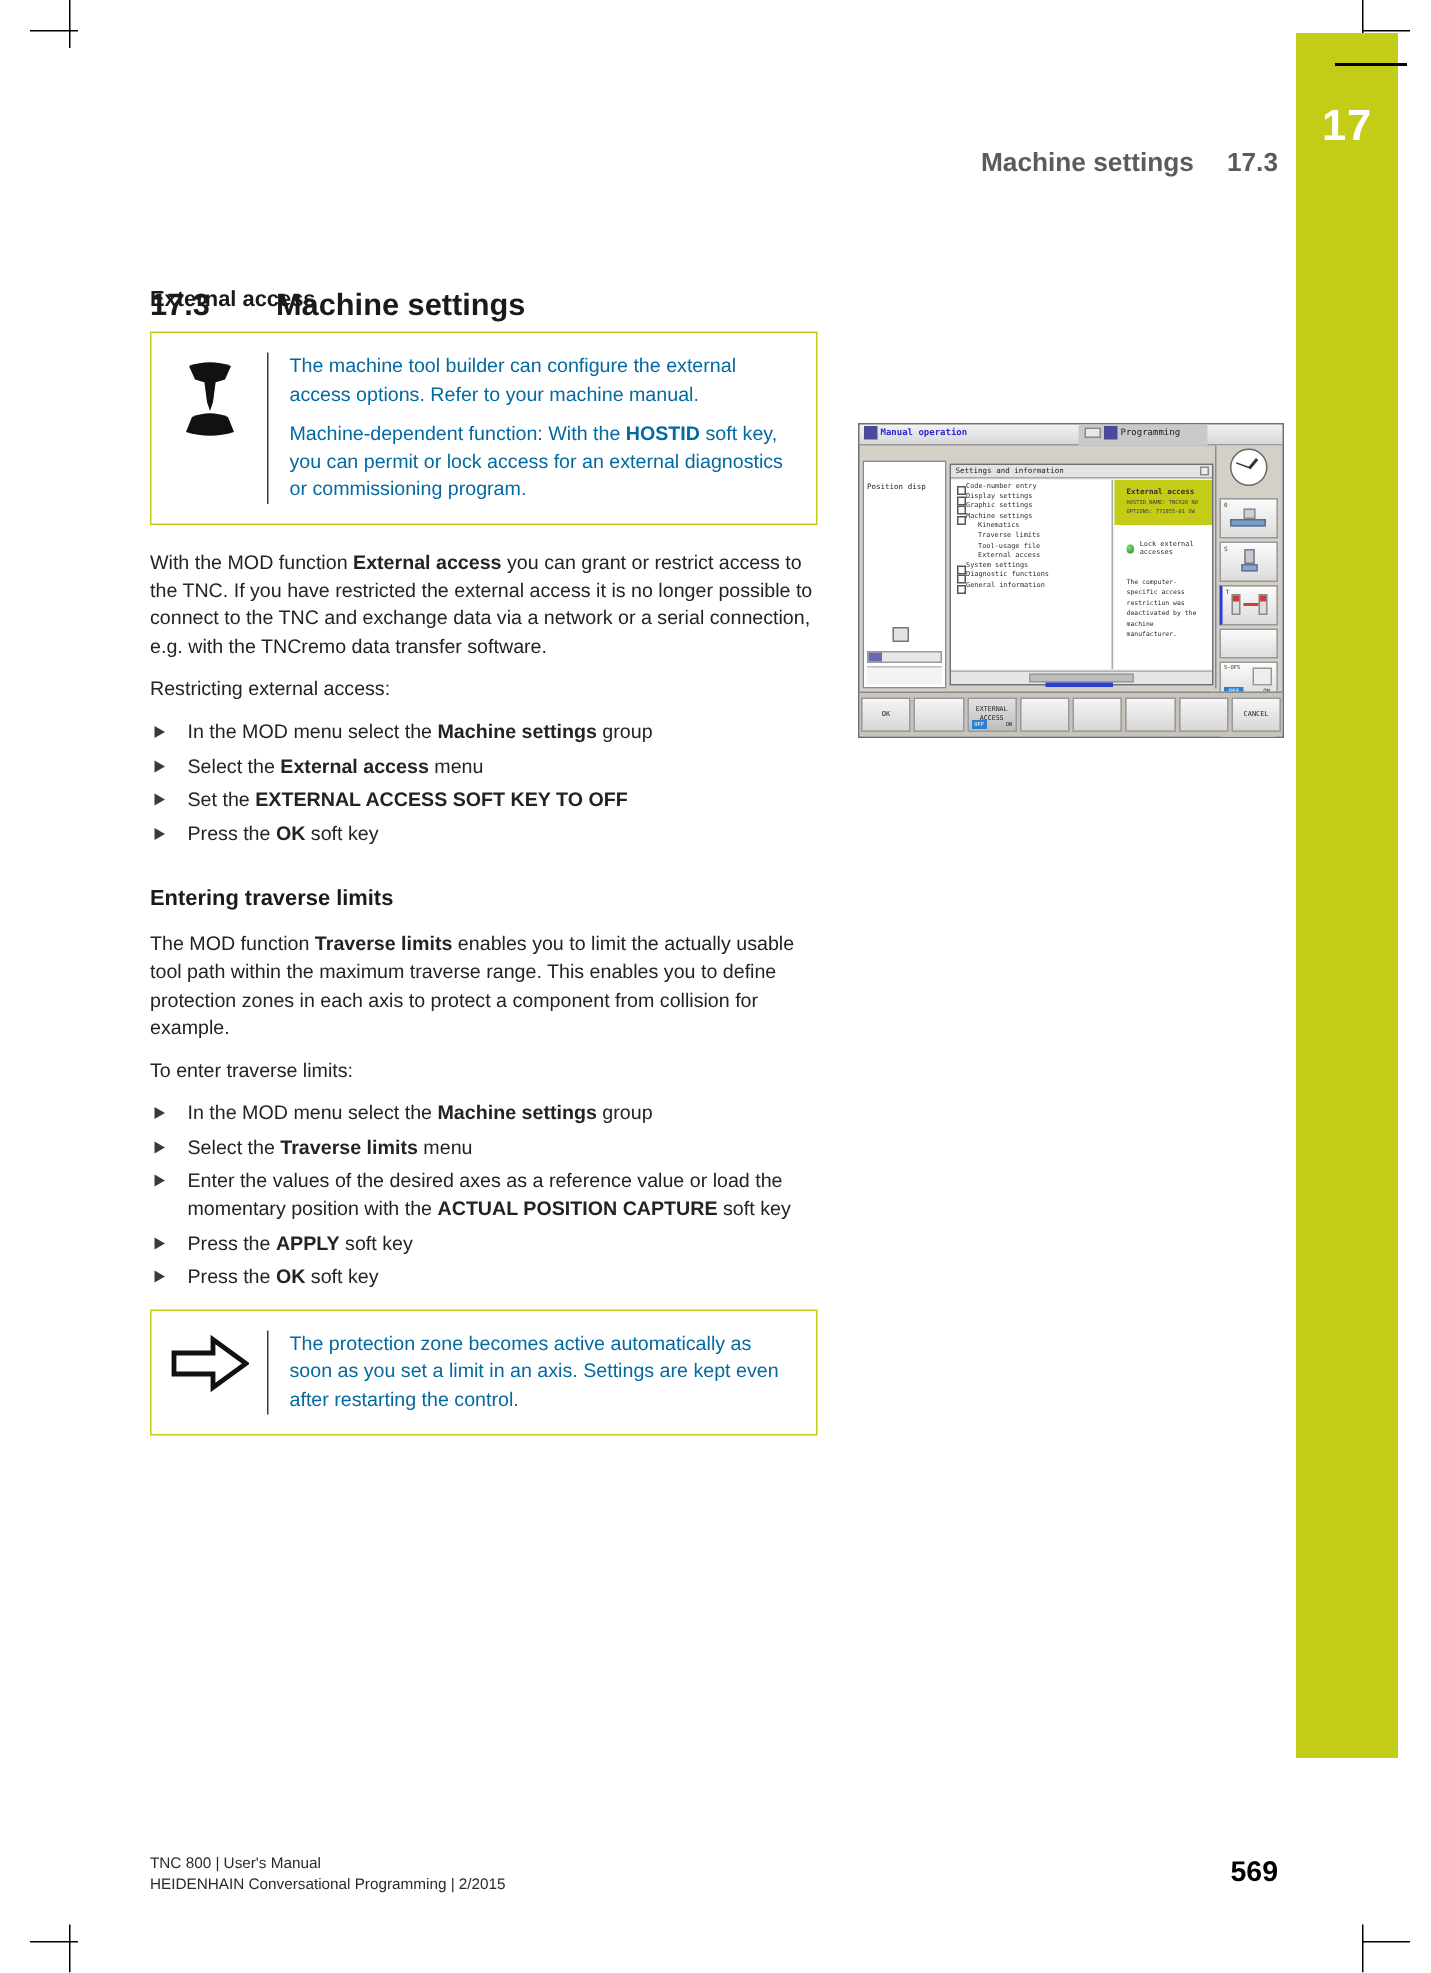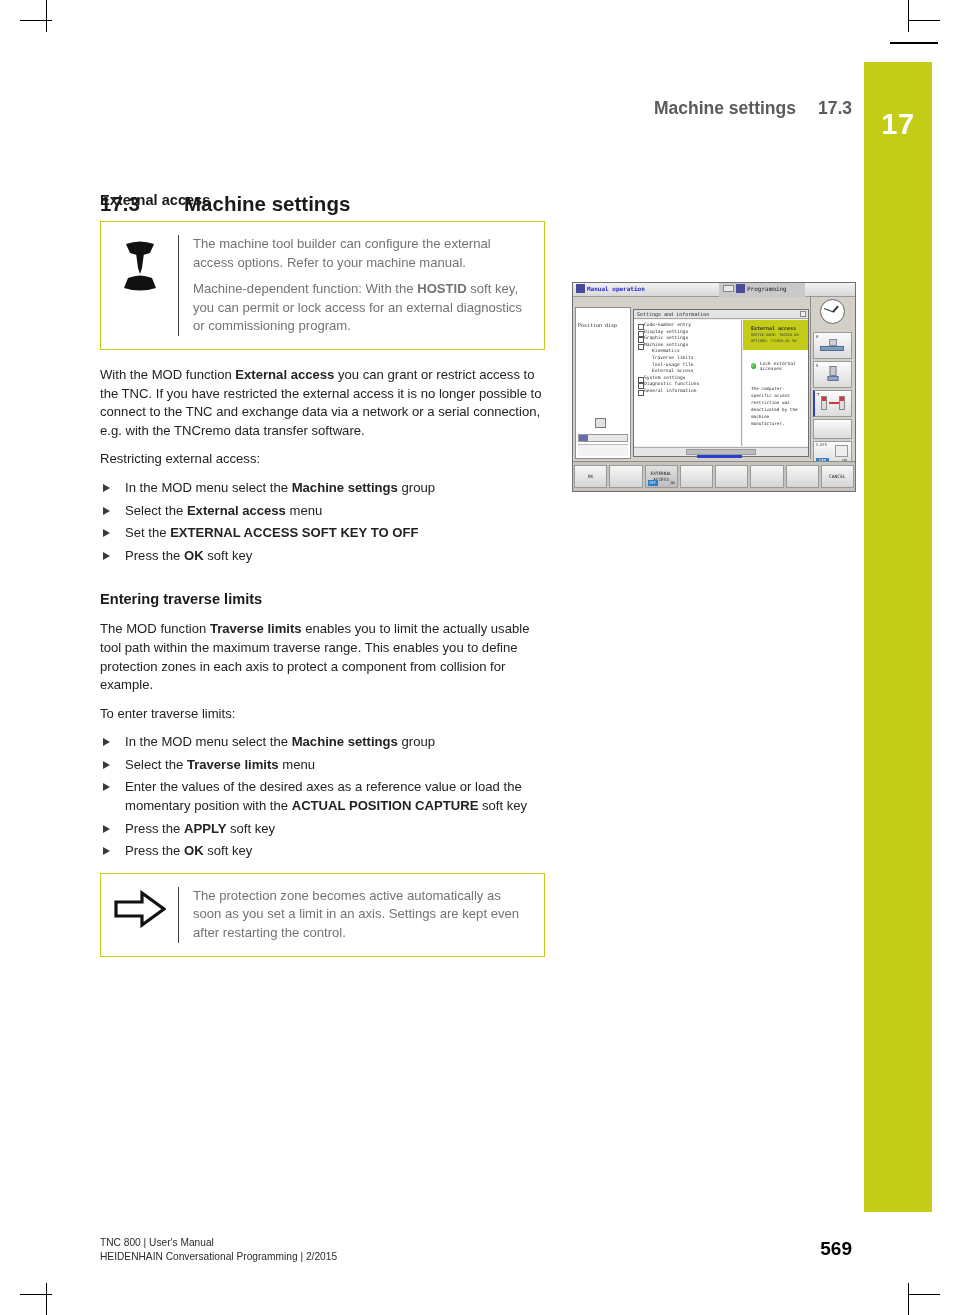--- a/index.html
+++ b/index.html
@@ -17,21 +17,20 @@
   .crop { position: absolute; background: #000; }
   .crop.v { width: 1px; height: 32px; }
   .crop.h { height: 1px; width: 32px; }
 
   
   #chapter-tab {
     position: absolute;
     left: 864px; top: 22px;
     width: 68px; height: 1150px;
     background: #c3cd17;
-    margin-top: 40px;
   }
   #chapter-tab .num {
     position: absolute;
     top: 46px; left: 0; right: 0;
     text-align: center;
     color: #ffffff;
     font-size: 29px;
     font-weight: bold;
     letter-spacing: 0.5px;
   }
@@ -110,21 +109,21 @@
   }
   .note .icon-cell {
     width: 78px; min-width: 78px;
     border-right: 1px solid #3c3c3c;
     display: flex; align-items: flex-start; justify-content: center;
     padding-top: 3px;
     align-self: stretch;
   }
   .note .note-body { padding-left: 14px; flex: 1; }
   .note .note-body p {
-    font-size: 13.1px; line-height: 18.6px; margin: 0 1px 8px 0; color: #737373;
+    font-size: 13.1px; line-height: 18.6px; margin: 0 1px 8px 0; color: #0369a1;
   }
   .note .note-body p:last-child { margin-bottom: 0; }
 
   
   #tnc-shot {
     width: 284px; height: 210px;
     border: 1px solid #6f6f6f;
     background: #d4d0c8;
     position: relative;
     font-family: "DejaVu Sans Mono", monospace;

